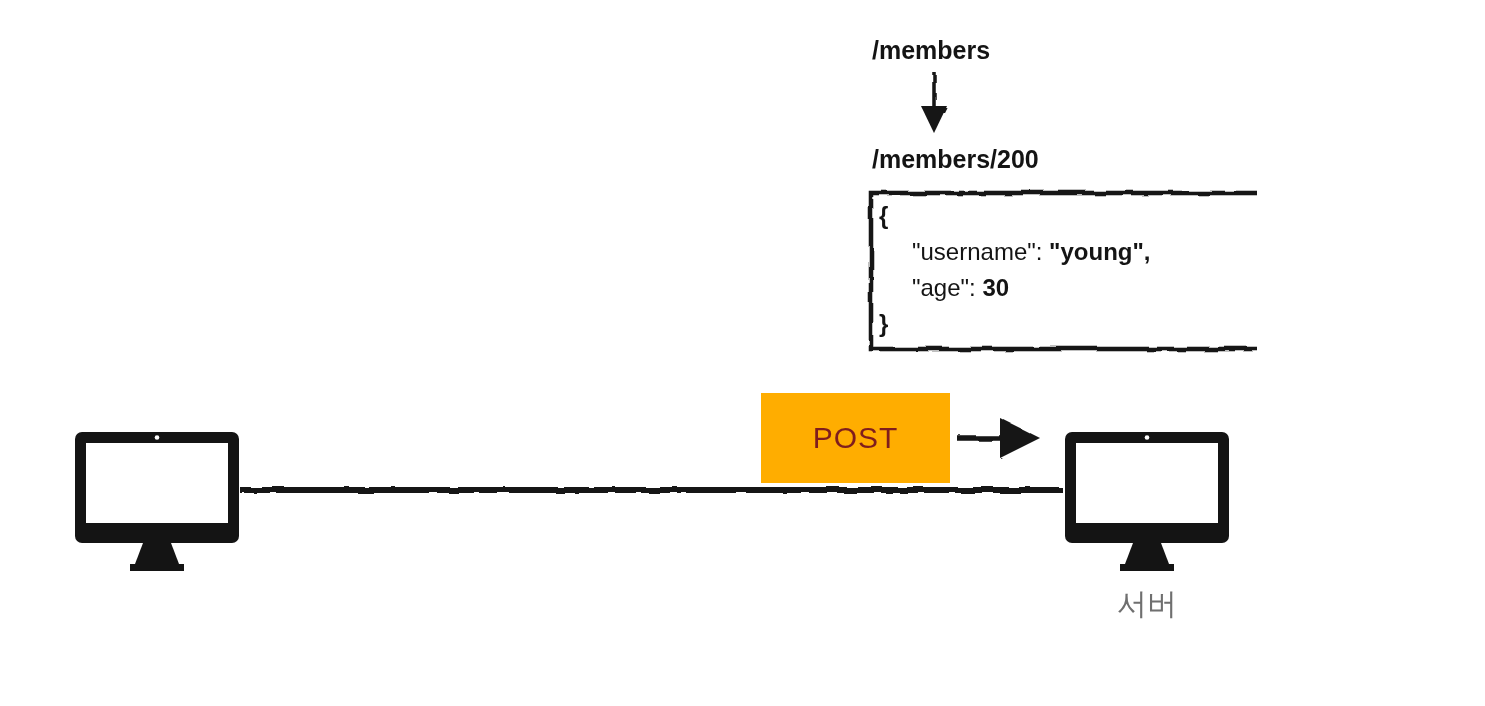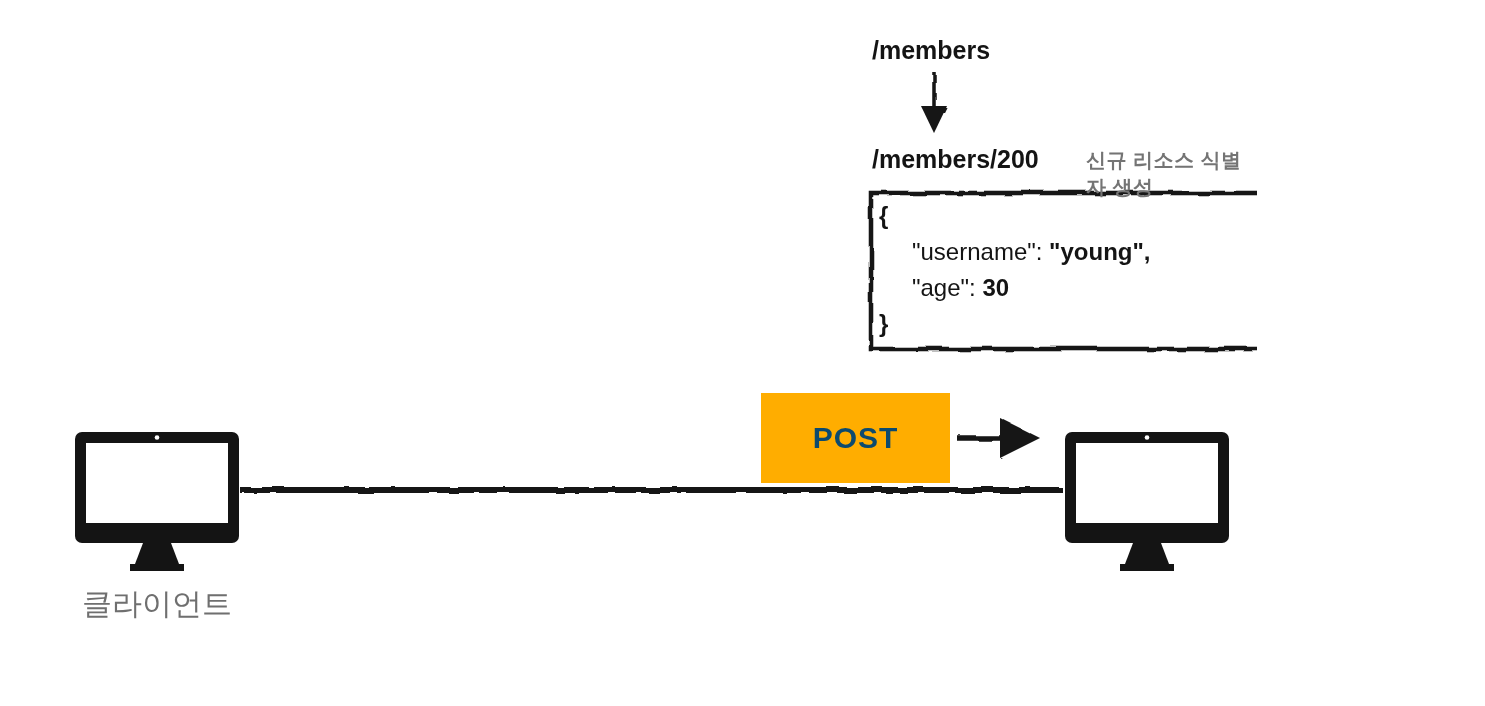--- a/index.html
+++ b/index.html
@@ -26,21 +26,21 @@
   .json-box .brace { font-weight:700; padding-left:3px; }
   .json-line { padding-left:36px; white-space:pre; }
   .json-line .k { font-weight:400; }
   .json-line .v { font-weight:700; }
   .json-line .t { font-weight:700; }
 
   .post-box {
     position:absolute; left:761px; top:393px; width:189px; height:90px;
     background:#FFAD00; display:flex; align-items:center; justify-content:center;
   }
-  .post-box .method { font-size:30px; font-weight:700; color:#0c4a6e; letter-spacing:1px; }
+  .post-box .method { font-size:30px; font-weight:400; color:#7f1d1d; letter-spacing:1px; }
 
   .node { position:absolute; width:168px; text-align:center; }
   .node.client { left:73px;   top:430px; }
   .node.server { left:1063px; top:430px; }
   .monitor { display:block; }
   .node-label { margin-top:12px; font-size:30px; font-weight:400; color:#6F6F6F; }
 </style>
 </head>
 <body>
 
@@ -62,47 +62,46 @@
       </g>
       <g>
         <line x1="957" y1="438" x2="1004" y2="438" stroke-width="5.5"></line>
         <polygon points="1040,438 1000,418 1000,458" fill="#141414" stroke="none"></polygon>
       </g>
     </g>
   </svg>
 
   <div class="uri-source">/members</div>
   <div class="uri-result">/members/200</div>
-  <div class="uri-annotation">신규 리소스 식별자 생성</div>
 
   <div class="json-box">
     <div class="brace">{</div>
     <div class="json-line"><span class="k">"username"</span><span class="k">: </span><span class="v">"young"</span><span class="t">,</span></div>
     <div class="json-line"><span class="k">"age"</span><span class="k">: </span><span class="v">30</span><span class="t"></span></div>
     <div class="brace">}</div>
   </div>
 
   <div class="post-box">
     <span class="method">POST</span>
   </div>
 
   <div class="node client">
     <svg class="monitor" viewBox="0 0 168 142" width="168" height="142">
       <rect x="2" y="2" width="164" height="111" rx="7" fill="#141414"></rect>
       <rect x="13" y="13" width="142" height="80" fill="#ffffff"></rect>
       <circle cx="84" cy="7.5" r="2.3" fill="#ffffff"></circle>
       <polygon points="70,113 98,113 106,134 62,134" fill="#141414"></polygon>
       <rect x="57" y="134" width="54" height="7" fill="#141414"></rect>
     </svg>
-    <div class="node-label">클라이언트</div>
   </div>
 
   <div class="node server">
     <svg class="monitor" viewBox="0 0 168 142" width="168" height="142">
       <rect x="2" y="2" width="164" height="111" rx="7" fill="#141414"></rect>
       <rect x="13" y="13" width="142" height="80" fill="#ffffff"></rect>
       <circle cx="84" cy="7.5" r="2.3" fill="#ffffff"></circle>
       <polygon points="70,113 98,113 106,134 62,134" fill="#141414"></polygon>
       <rect x="57" y="134" width="54" height="7" fill="#141414"></rect>
     </svg>
+    <div class="node-label">서버</div>
   </div>
 
 </div>
 
 </body></html>

